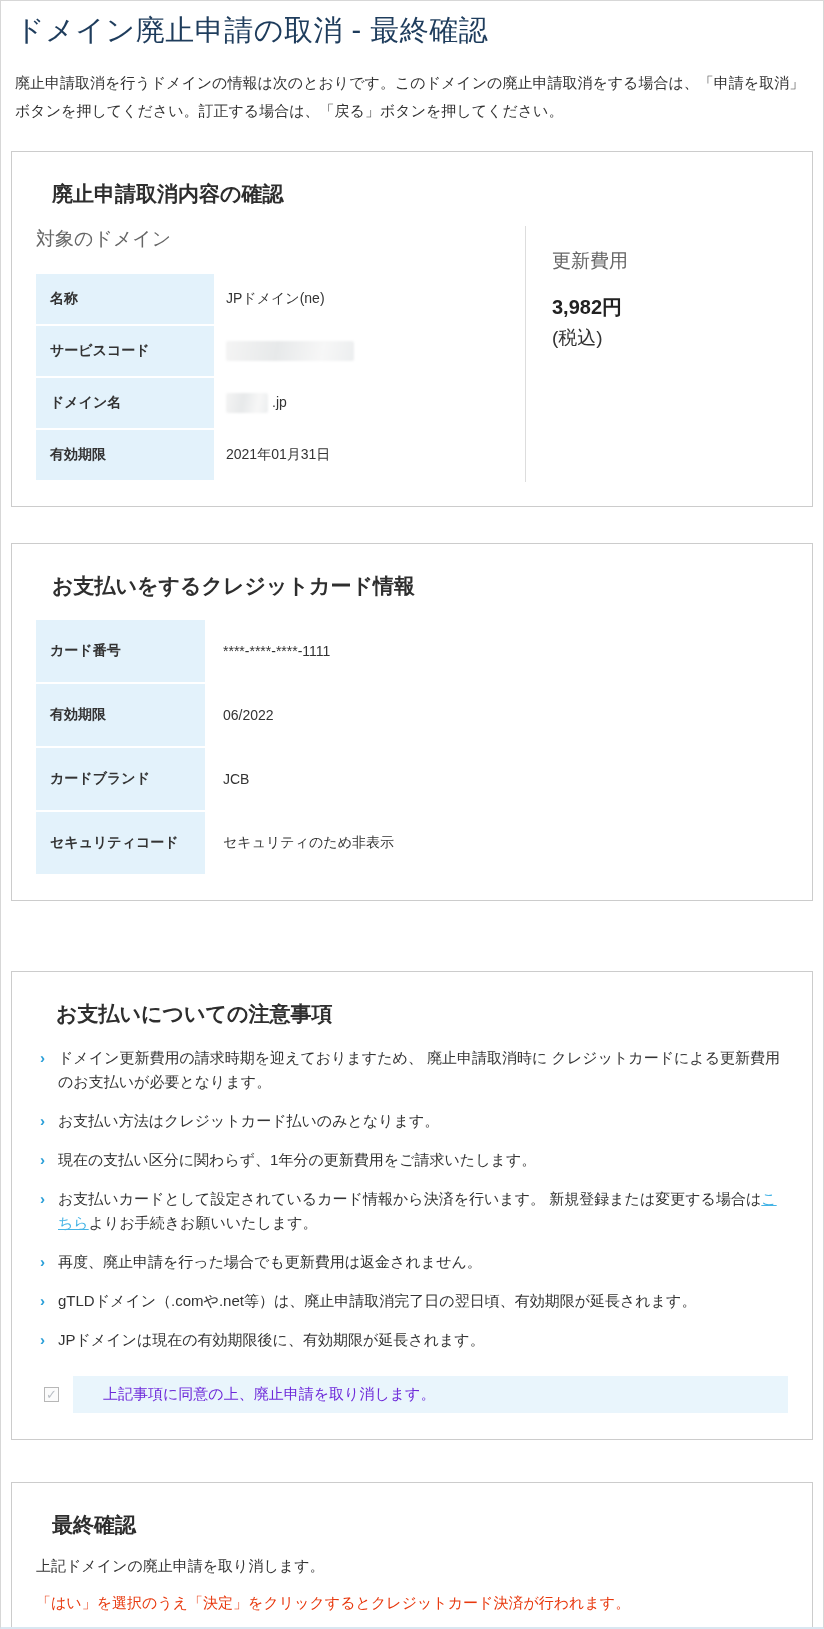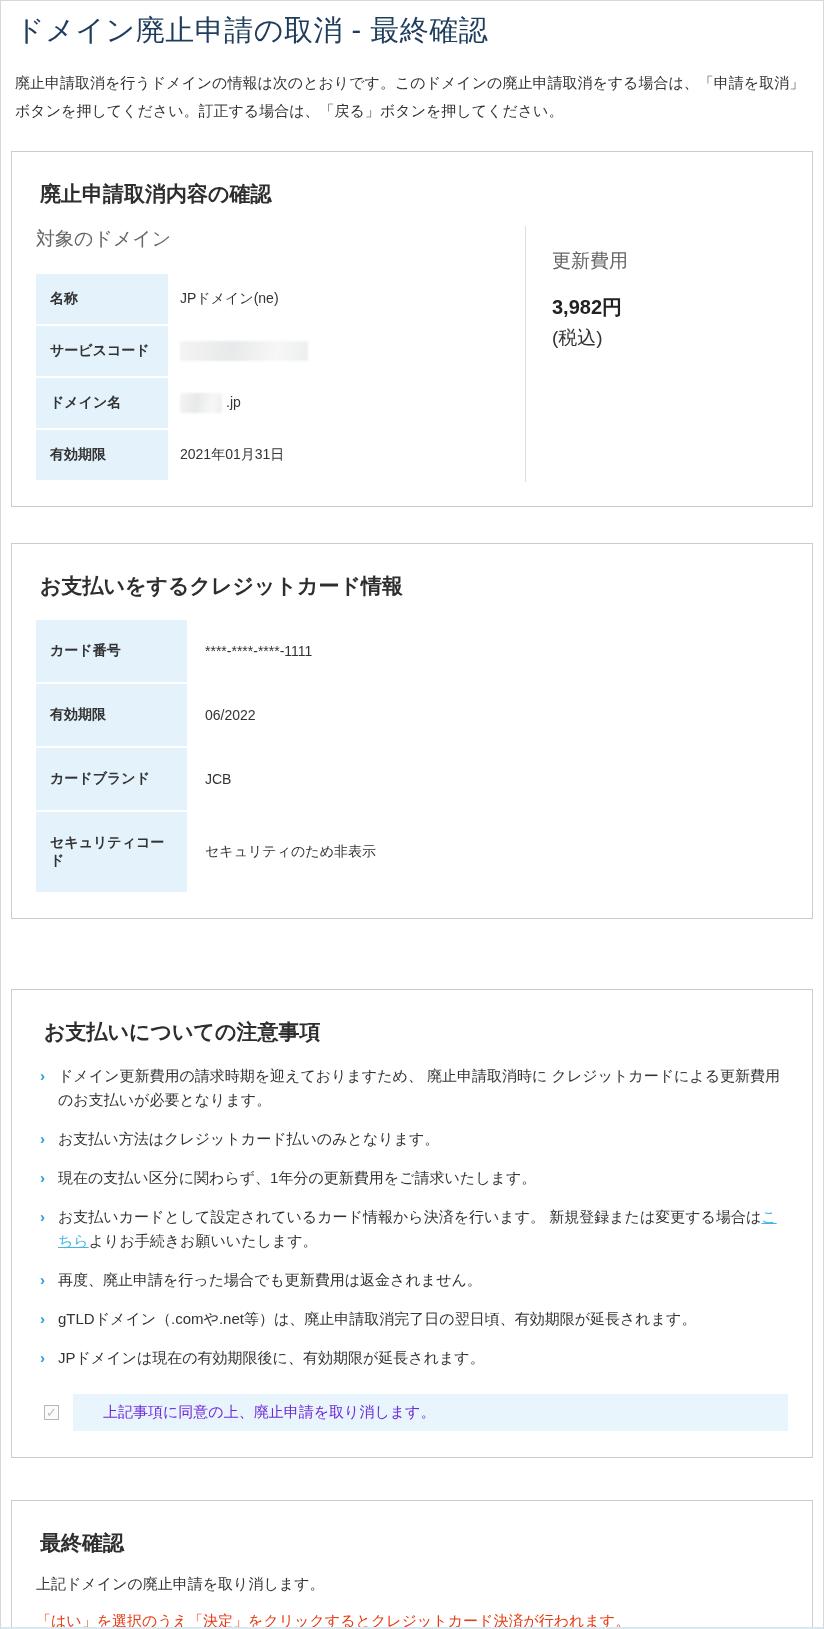--- a/index.html
+++ b/index.html
@@ -22,33 +22,33 @@
   .intro {
     margin: 18px 14px 0 14px;
     font-size: 15px; line-height: 1.85; color: #333;
   }
   .box {
     margin: 26px 10px 0 10px;
     border: 1px solid #cccccc;
     background: #fff;
     padding: 20px 24px 24px 24px;
   }
-  .box h2 { font-size: 21px; font-weight: bold; color: #2e2e2e; margin: 8px 0 18px 4px; }
+  .box h2 { font-size: 21px; font-weight: bold; color: #2e2e2e; margin: 8px 0 18px 16px; }
   .cols { display: flex; align-items: stretch; }
   .col-left { width: 489px; flex: 0 0 489px; }
   .col-right { flex: 1; border-left: 1px solid #dddddd; padding: 22px 0 0 26px; }
   .subhead { font-size: 19px; color: #666; font-weight: 400; margin-bottom: 20px; }
   table.info { border-collapse: separate; border-spacing: 0 2px; }
   table.info th {
     background: #e3f2fb; text-align: left;
     font-size: 14px; font-weight: bold; color: #333;
-    width: 132px; padding: 16px 14px; vertical-align: middle;
+    width: 178px; padding: 16px 14px; vertical-align: middle;
   }
   table.info td { font-size: 14px; color: #333; padding: 11px 0 11px 12px; vertical-align: middle; }
-  table.card th { width: 151px; padding: 22px 14px; }
+  table.card th { width: 169px; padding: 22px 14px; }
   table.card td { padding: 22px 0 22px 18px; margin-left: 24px; }
   .masked {
     display: inline-block; vertical-align: middle;
     height: 20px; border-radius: 2px;
     background: linear-gradient(100deg, #f4f4f4 0%, #e7e9ea 40%, #f7f7f7 75%, #eceeef 100%);
     filter: blur(1.2px);
   }
   .masked.wide { width: 128px; }
   .masked.narrow { width: 42px; margin-right: 4px; }
   .fee-amount { margin-top: 18px; font-size: 20px; font-weight: bold; color: #222; }

